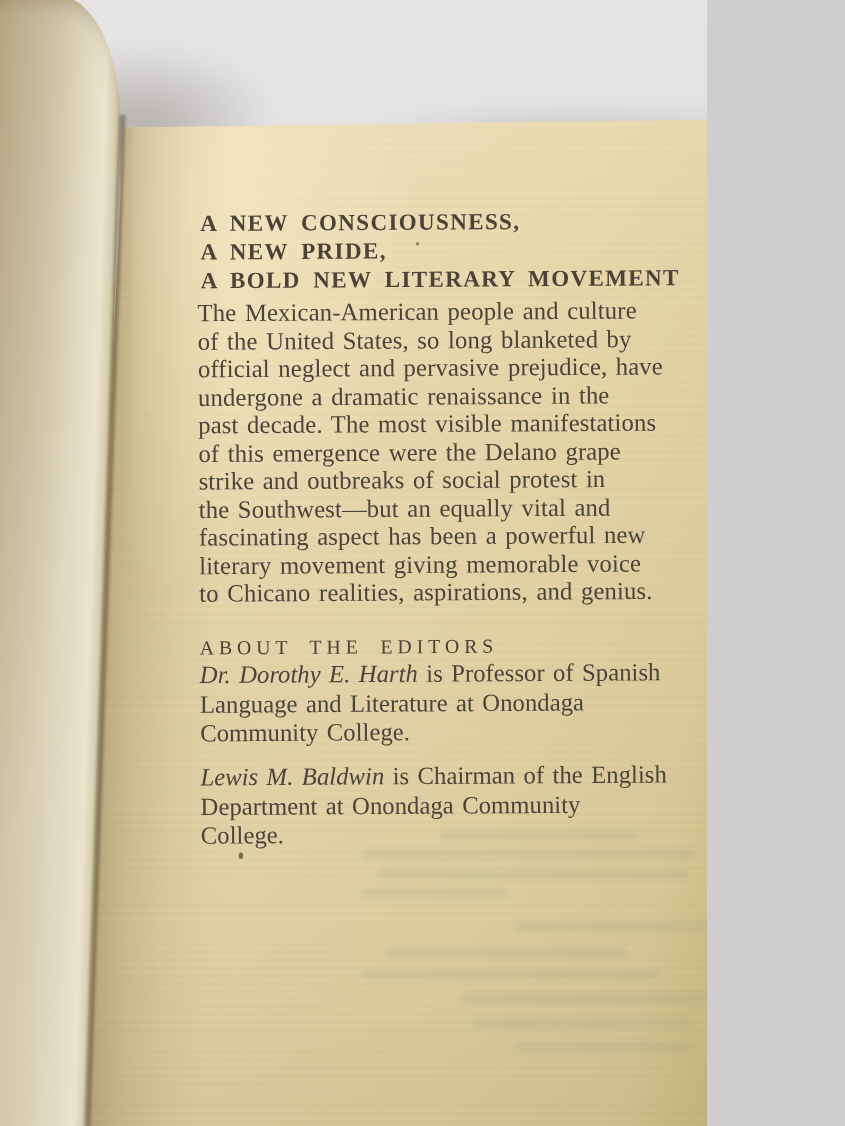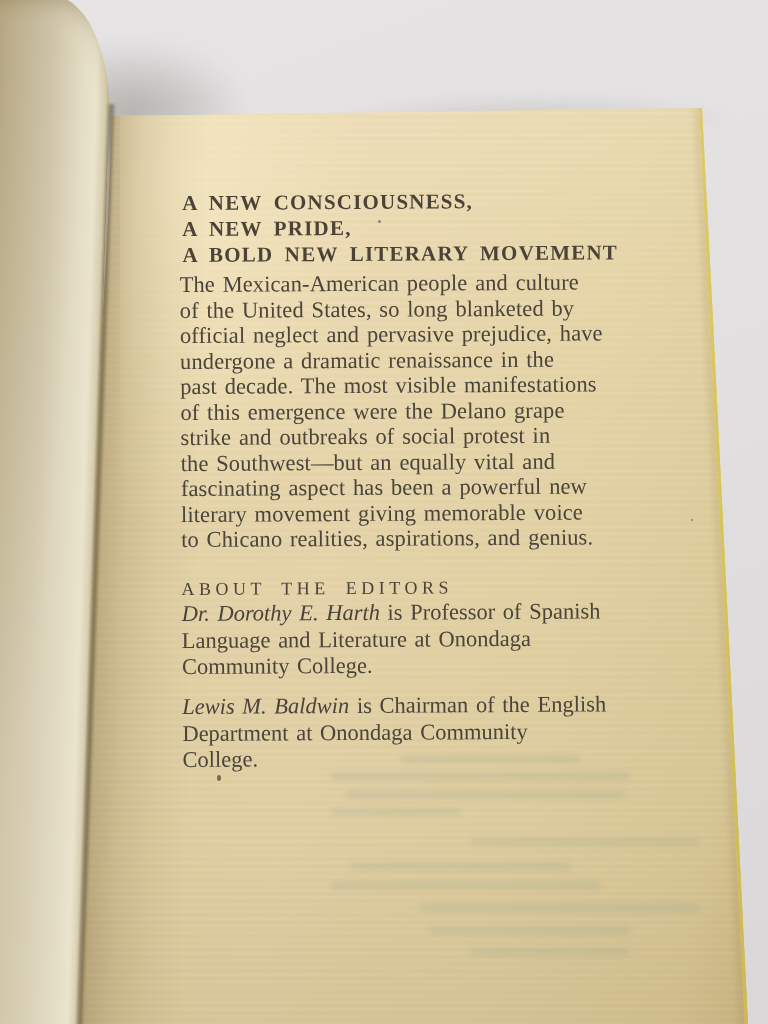--- a/index.html
+++ b/index.html
@@ -1,17 +1,17 @@
 <!DOCTYPE html>
 <html><head>
 <meta charset="utf-8">
 <style>
   html,body{margin:0;padding:0;background:#cfcdce;}
   .scene{
-    position:relative;width:768px;height:1024px;overflow:hidden;
+    position:relative;width:643px;height:1024px;overflow:hidden;
     font-family:"Liberation Serif","DejaVu Serif",serif;
   }
   
   .bg{
     position:absolute;inset:0;
     background:linear-gradient(160deg,#e6e4e5 0%,#e2e0e1 45%,#d9d7d8 100%);
   }
   .bg-shadow{
     position:absolute;left:30px;top:40px;width:220px;height:120px;
     background:radial-gradient(ellipse at 45% 60%,rgba(105,100,90,0.40),rgba(105,100,90,0) 70%);

